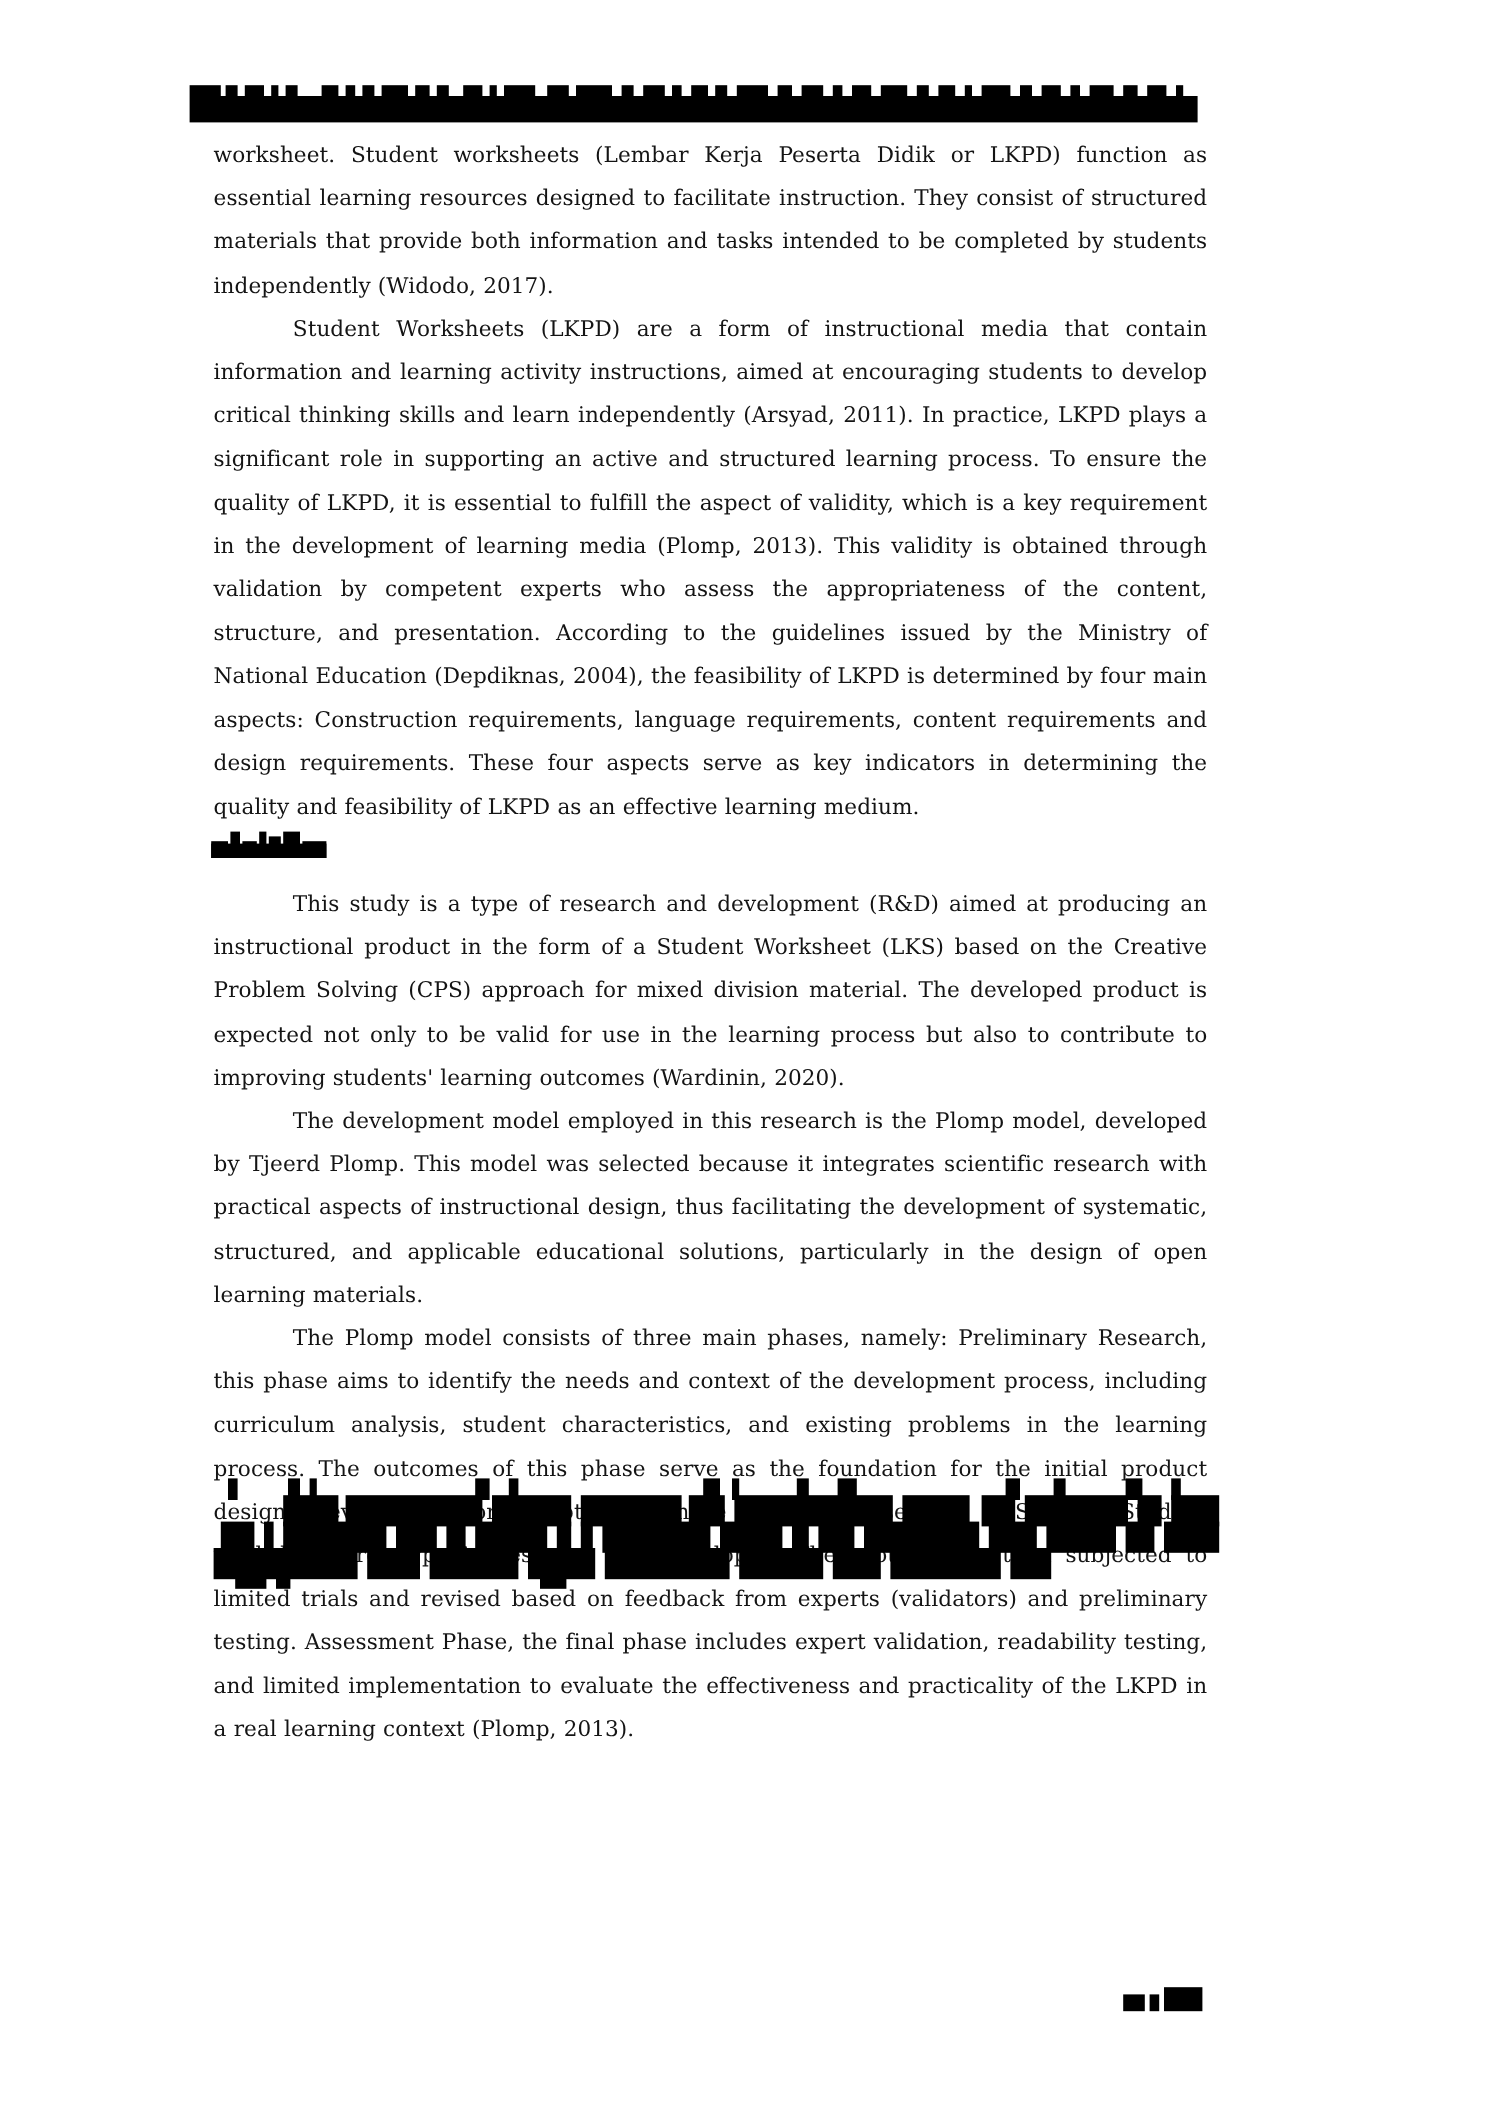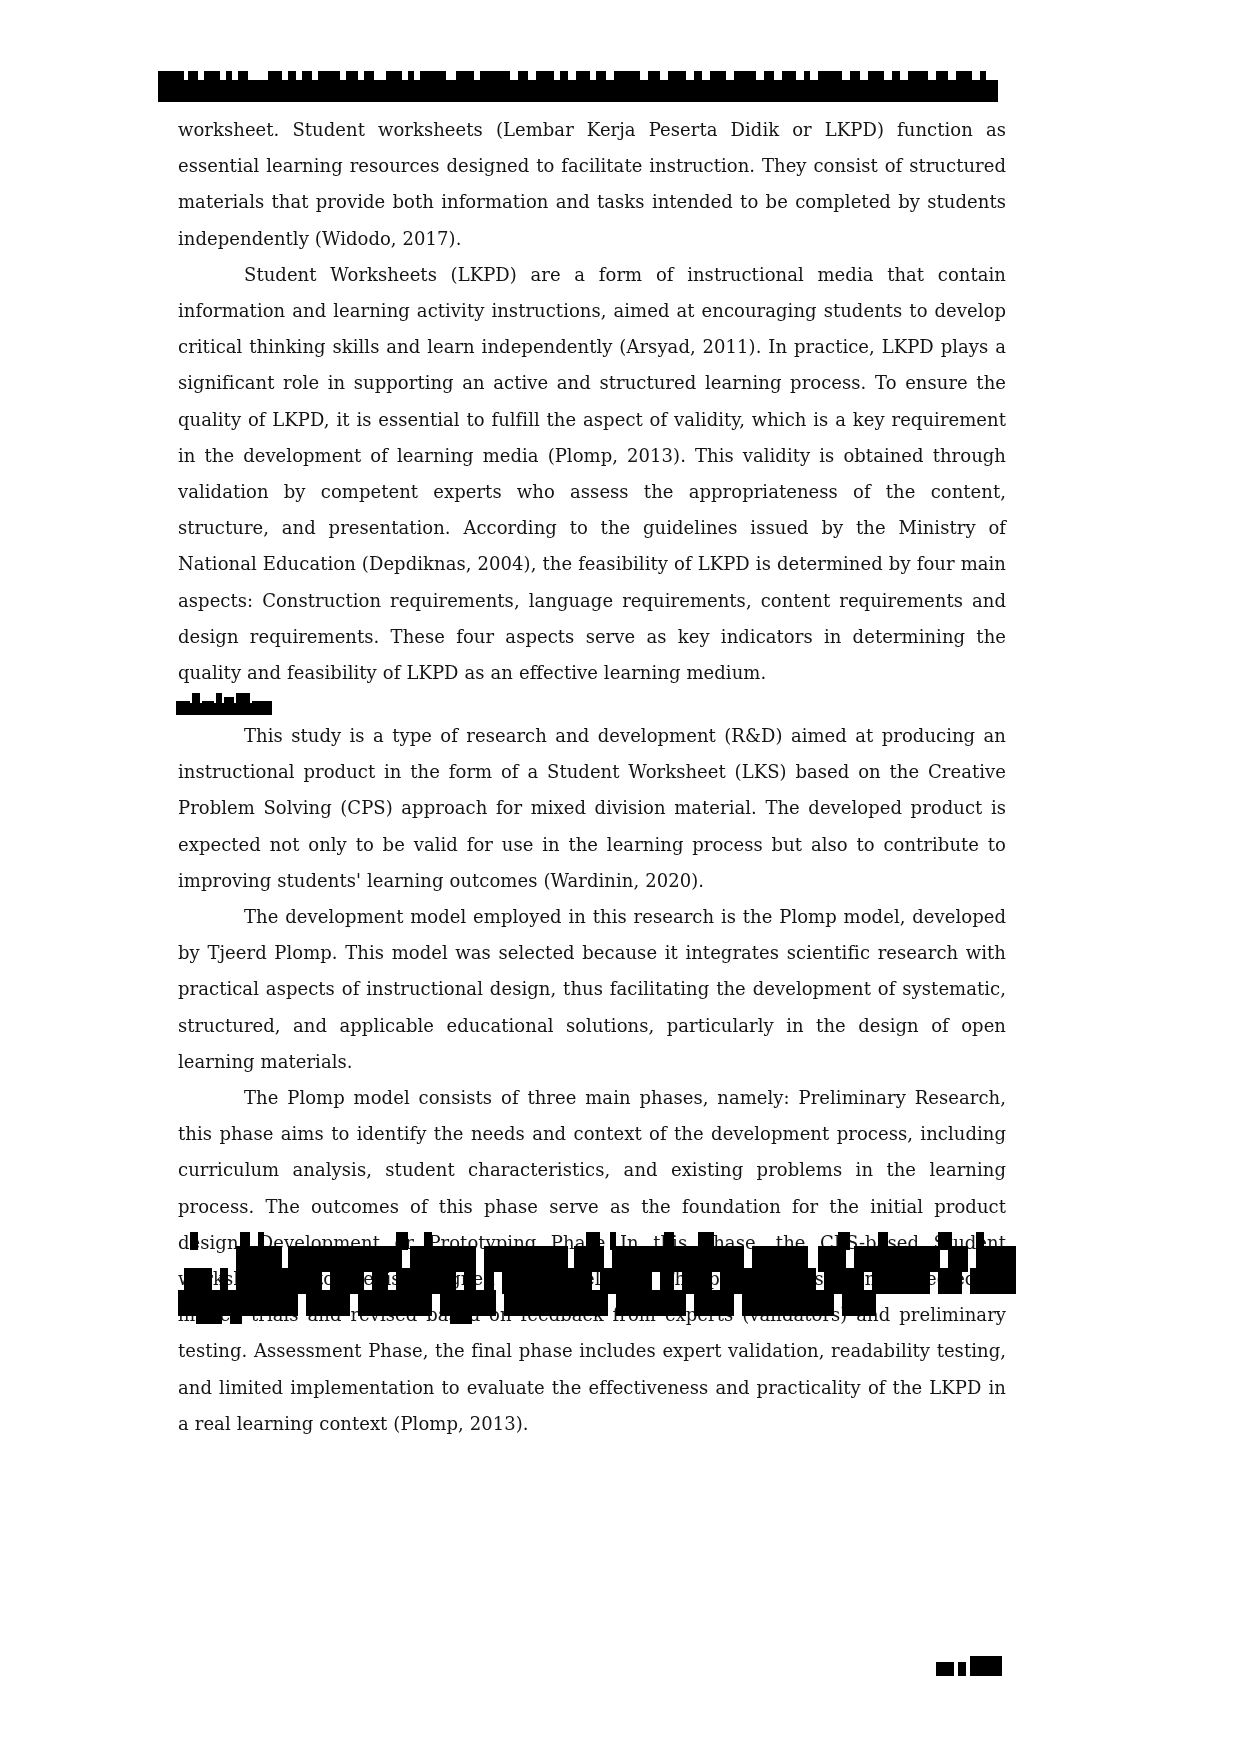--- a/index.html
+++ b/index.html
@@ -46,21 +46,21 @@
     word-spacing: 0.2px;
   }
   p.indent {
     text-indent: 66px;
   }
 
   
   .section-two {
     position: absolute;
     left: 178px;
-    top: 718px;
+    top: 736px;
     width: 828px;
   }
 
   
   .head-redact {
     position: absolute;
     left: 176px;
     top: 693px;
   }
 

